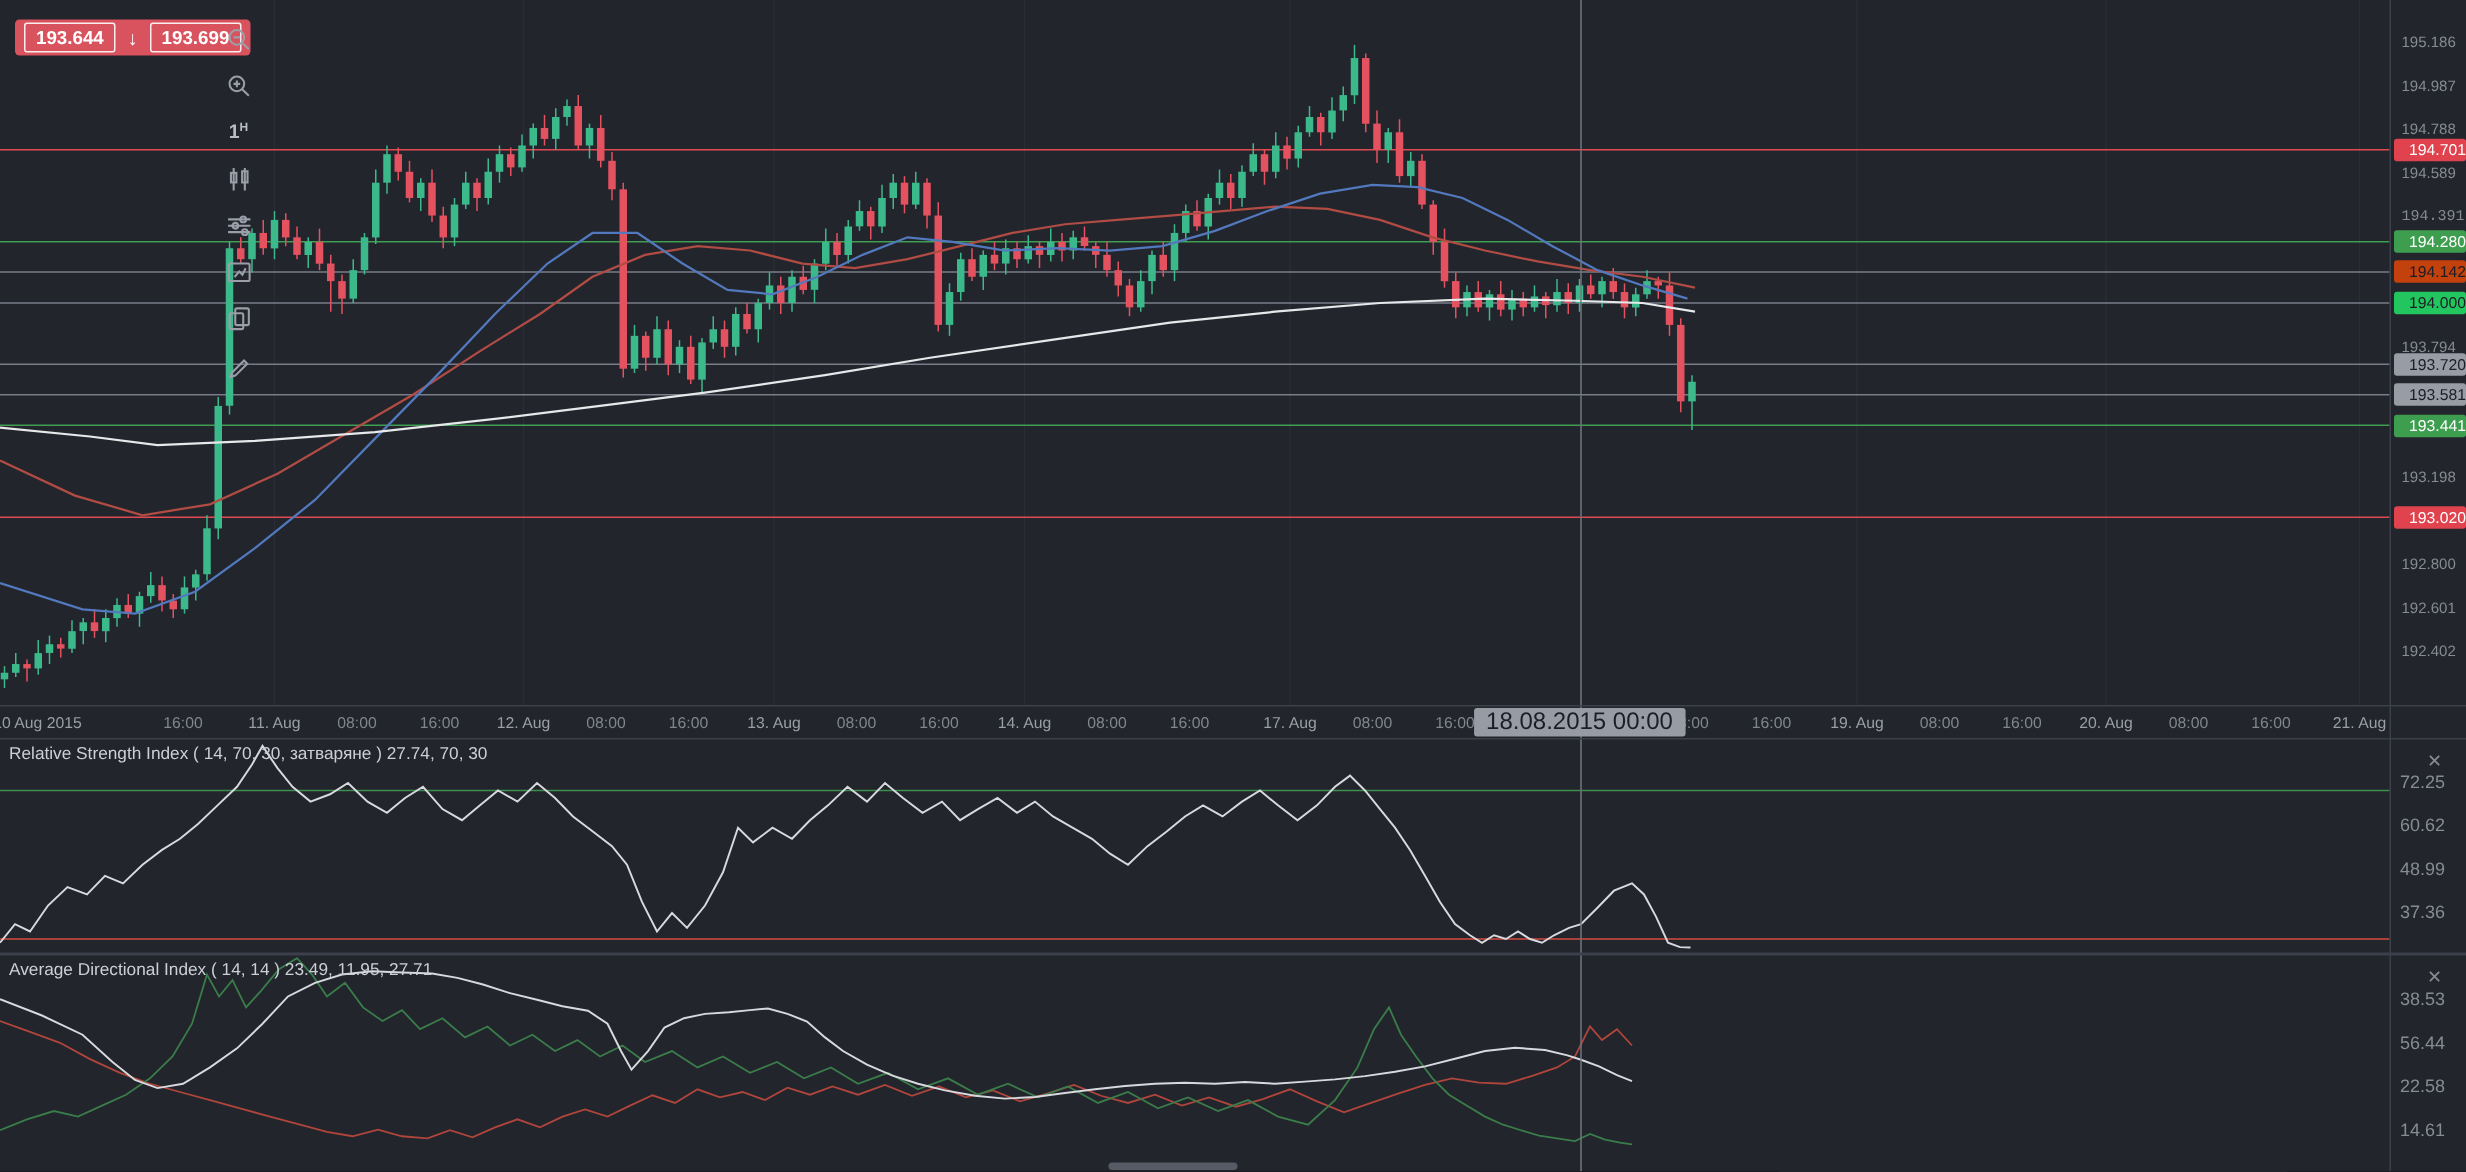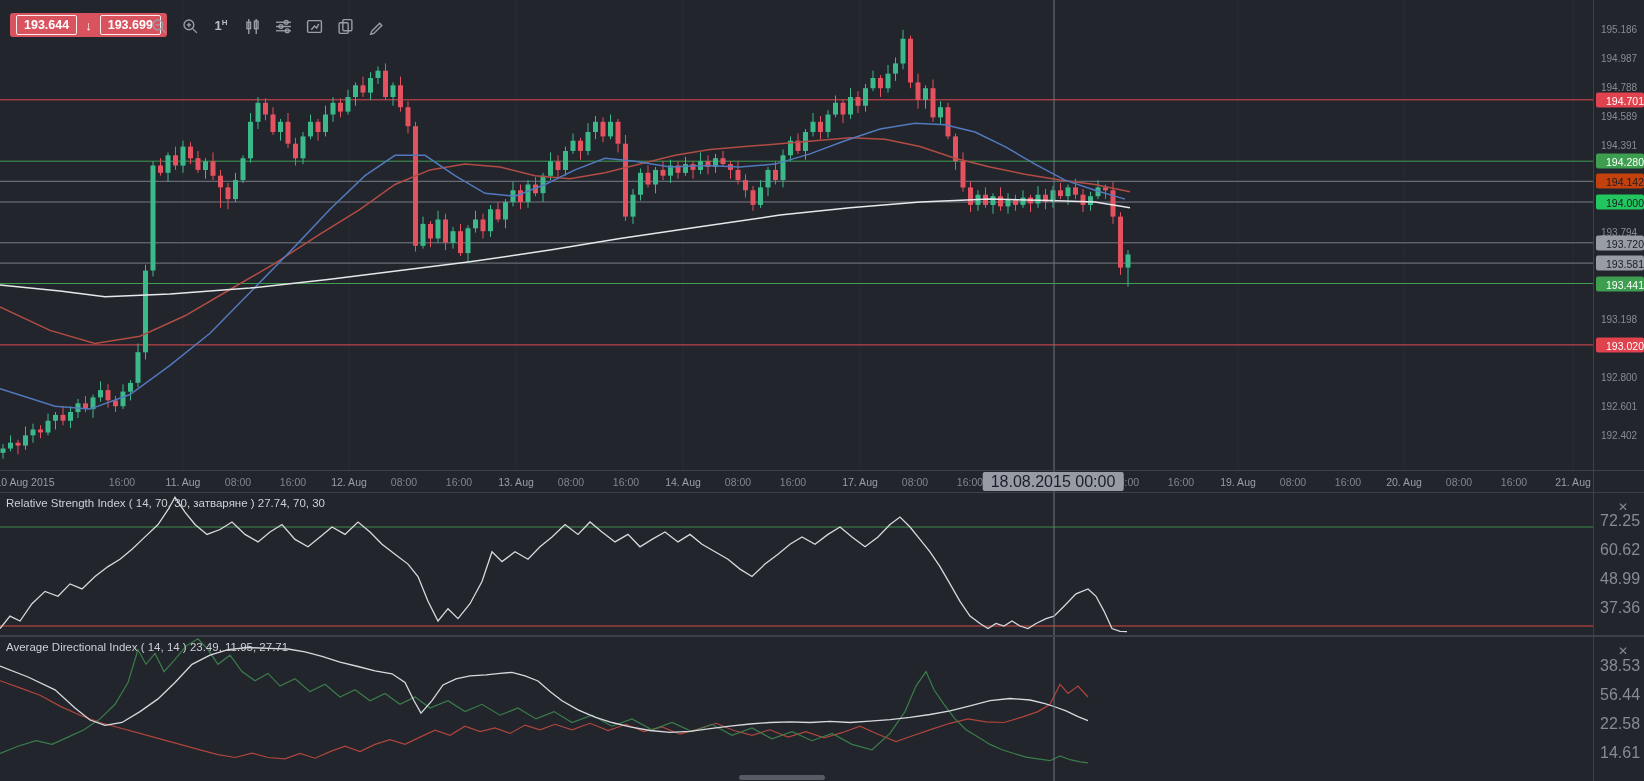--- a/index.html
+++ b/index.html
@@ -6,41 +6,41 @@
   #app{position:relative;width:1644px;height:781px;background:#22252c;overflow:hidden;
        font-family:"Liberation Sans",sans-serif;-webkit-user-select:none;user-select:none;}
   #plot{position:absolute;left:0;top:0;}
   
   #quote{position:absolute;left:10px;top:13px;height:24px;display:flex;align-items:center;
          background:#d9535f;border-radius:3px;padding:0 6px;gap:8px;cursor:pointer;}
   .px-box{border:1px solid rgba(255,255,255,.9);border-radius:2px;color:#fff;font-size:12.5px;
           font-weight:bold;padding:1px 7px;line-height:16px;}
   #quote .arr{color:#fff;font-size:13px;font-weight:bold;}
   
-  #icons{position:absolute;left:148px;top:15px;display:flex;align-items:center;gap:9px;}
+  #icons{position:absolute;left:148px;top:15px;display:flex;align-items:center;gap:9px;flex-direction:column;}
   .tb-icon{width:22px;height:22px;display:flex;align-items:center;justify-content:center;
            color:#9a9ea8;cursor:pointer;}
   .tb-icon svg{stroke:#9a9ea8;fill:none;stroke-width:1.3;}
   .tf{color:#b8bcc4;font-size:13px;font-weight:bold;}
   .tf sup{font-size:8px;}
   
   #price-axis{position:absolute;left:1593px;top:0;width:51px;height:781px;border-left:1px solid #3c404a;}
   .ptick{position:absolute;left:7px;transform:translateY(-50%);color:#878b94;font-size:10px;white-space:nowrap;}
   .badge{position:absolute;left:2px;right:1px;transform:translateY(-50%);text-align:right;
          font-size:10.5px;border-radius:2px;padding:1.5px 0;}
   #time-axis{position:absolute;left:0;top:470px;width:1644px;height:23px;border-top:1px solid #3c404a;}
   .ttick{position:absolute;top:5px;transform:translateX(-50%);color:#81858e;font-size:10.5px;white-space:nowrap;}
   .ttick.day{color:#9a9ea6;}
   #date-box{position:absolute;top:472px;height:19px;line-height:19px;transform:translateX(-50%);
             background:#979ba4;color:#1b1e26;font-size:16px;padding:0 8px;border-radius:2px;z-index:5;}
   .sep{position:absolute;left:0;width:1644px;background:#3c404a;}
   .panel-title{position:absolute;left:6px;color:#ccd0d6;font-size:11.5px;white-space:nowrap;z-index:4;}
   .close-x{position:absolute;left:1615px;width:16px;height:16px;color:#878b94;font-size:12px;
            line-height:16px;text-align:center;cursor:pointer;z-index:6;}
-  .ind-label{position:absolute;left:1600px;transform:translateY(-50%);color:#878b94;font-size:16px;}
+  .ind-label{position:absolute;left:1600px;transform:translateY(-50%);color:#878b94;font-size:12px;}
   #scroll-handle{position:absolute;left:739px;top:775px;width:86px;height:5px;border-radius:3px;
                  background:#565b66;cursor:pointer;}
 </style>
 </head>
 <body>
 
 <div id="app">
   <svg id="plot" width="1644" height="781">
       <line x1="183" y1="0" x2="183" y2="470" stroke="#2a2d36"></line>
       <line x1="349" y1="0" x2="349" y2="470" stroke="#2a2d36"></line>
@@ -398,21 +398,21 @@
       <div class="ttick day" style="left: 1404px;">20. Aug</div>
       <div class="ttick" style="left: 1459px;">08:00</div>
       <div class="ttick" style="left: 1514px;">16:00</div>
       <div class="ttick day" style="left: 1573px;">21. Aug</div>
     </div>
   <div id="price-axis">
       <div class="ptick" style="top: 29px;">195.186</div>
       <div class="ptick" style="top: 58px;">194.987</div>
       <div class="ptick" style="top: 87px;">194.788</div>
       <div class="ptick" style="top: 116px;">194.589</div>
-      <div class="ptick" style="top: 145px;">194.391</div>
+      <div class="ptick" style="top: 145px; font-family: Liberation Mono, monospace;">194.391</div>
       <div class="ptick" style="top: 232px;">193.794</div>
       <div class="ptick" style="top: 319px;">193.198</div>
       <div class="ptick" style="top: 377px;">192.800</div>
       <div class="ptick" style="top: 406px;">192.601</div>
       <div class="ptick" style="top: 435px;">192.402</div>
       <div class="badge" style="top: 100px; background: rgb(224, 67, 78); color: rgb(255, 255, 255);">194.701</div>
       <div class="badge" style="top: 161px; background: rgb(62, 158, 80); color: rgb(255, 255, 255);">194.280</div>
       <div class="badge" style="top: 181px; background: #c2410c; color: rgb(27, 30, 38);">194.142</div>
       <div class="badge" style="top: 202px; background: #22c55e; color: rgb(27, 30, 38);">194.000</div>
       <div class="badge" style="top: 243px; background: rgb(152, 156, 165); color: rgb(27, 30, 38);">193.720</div>

